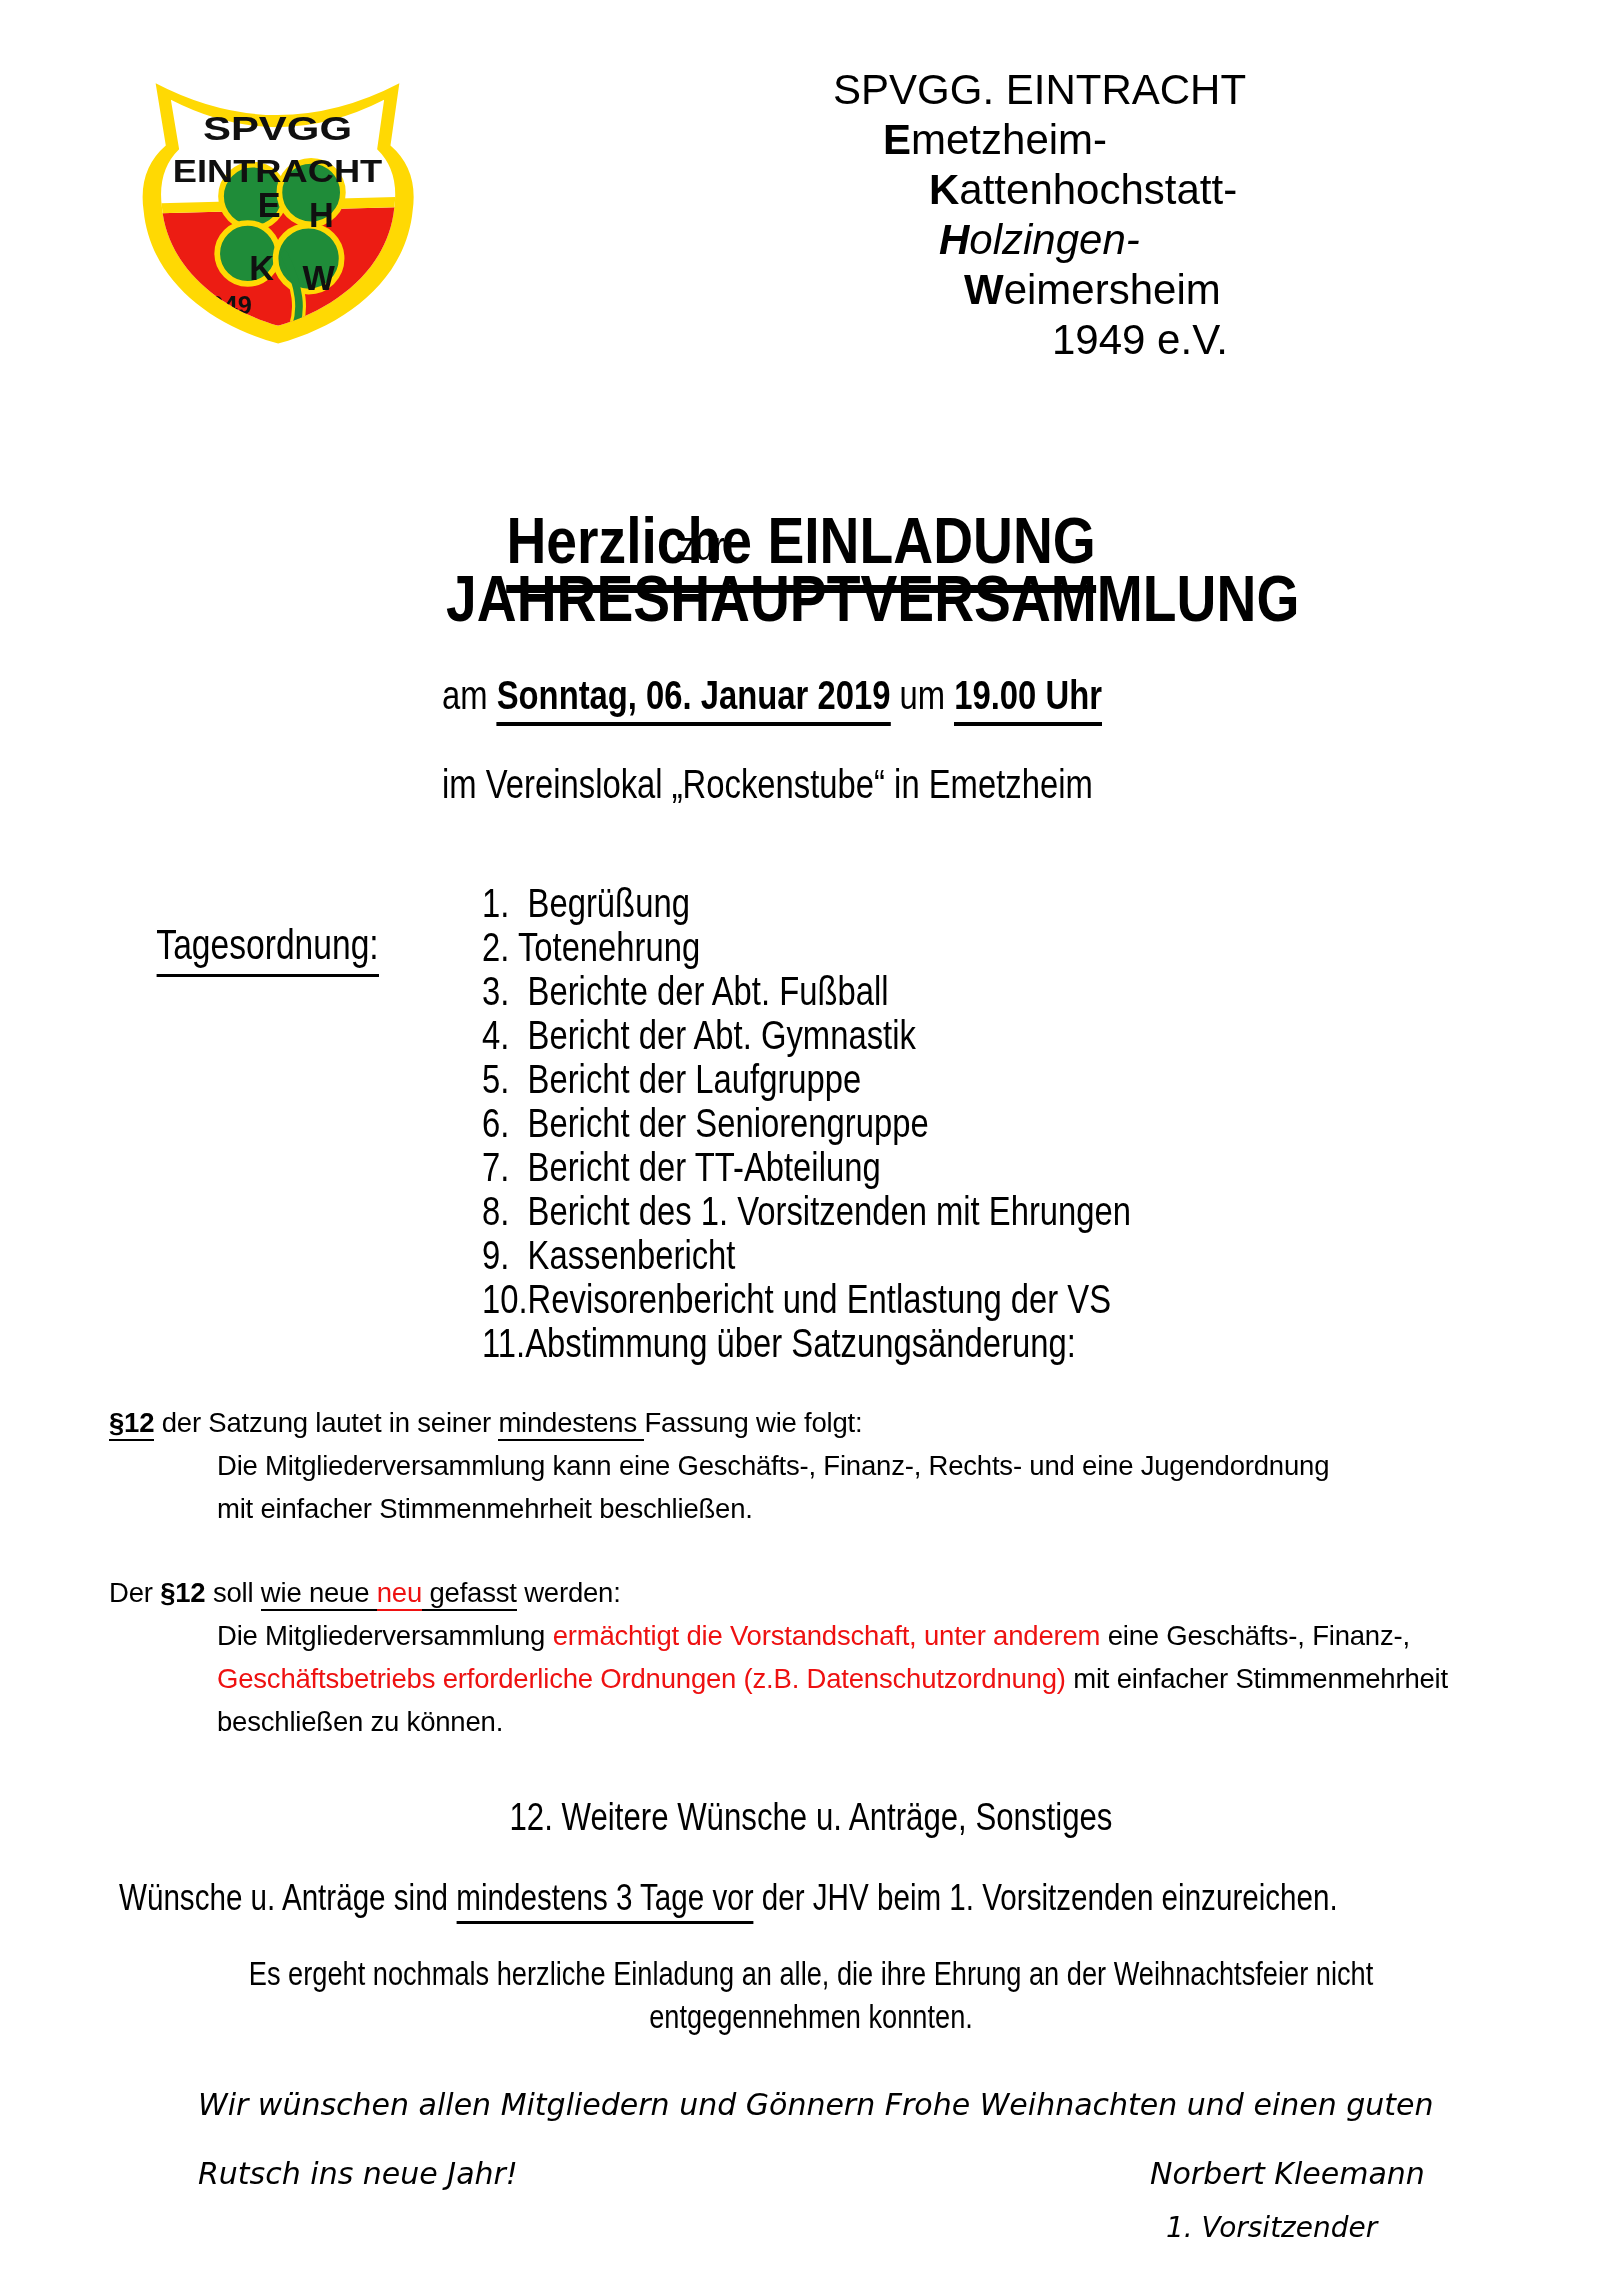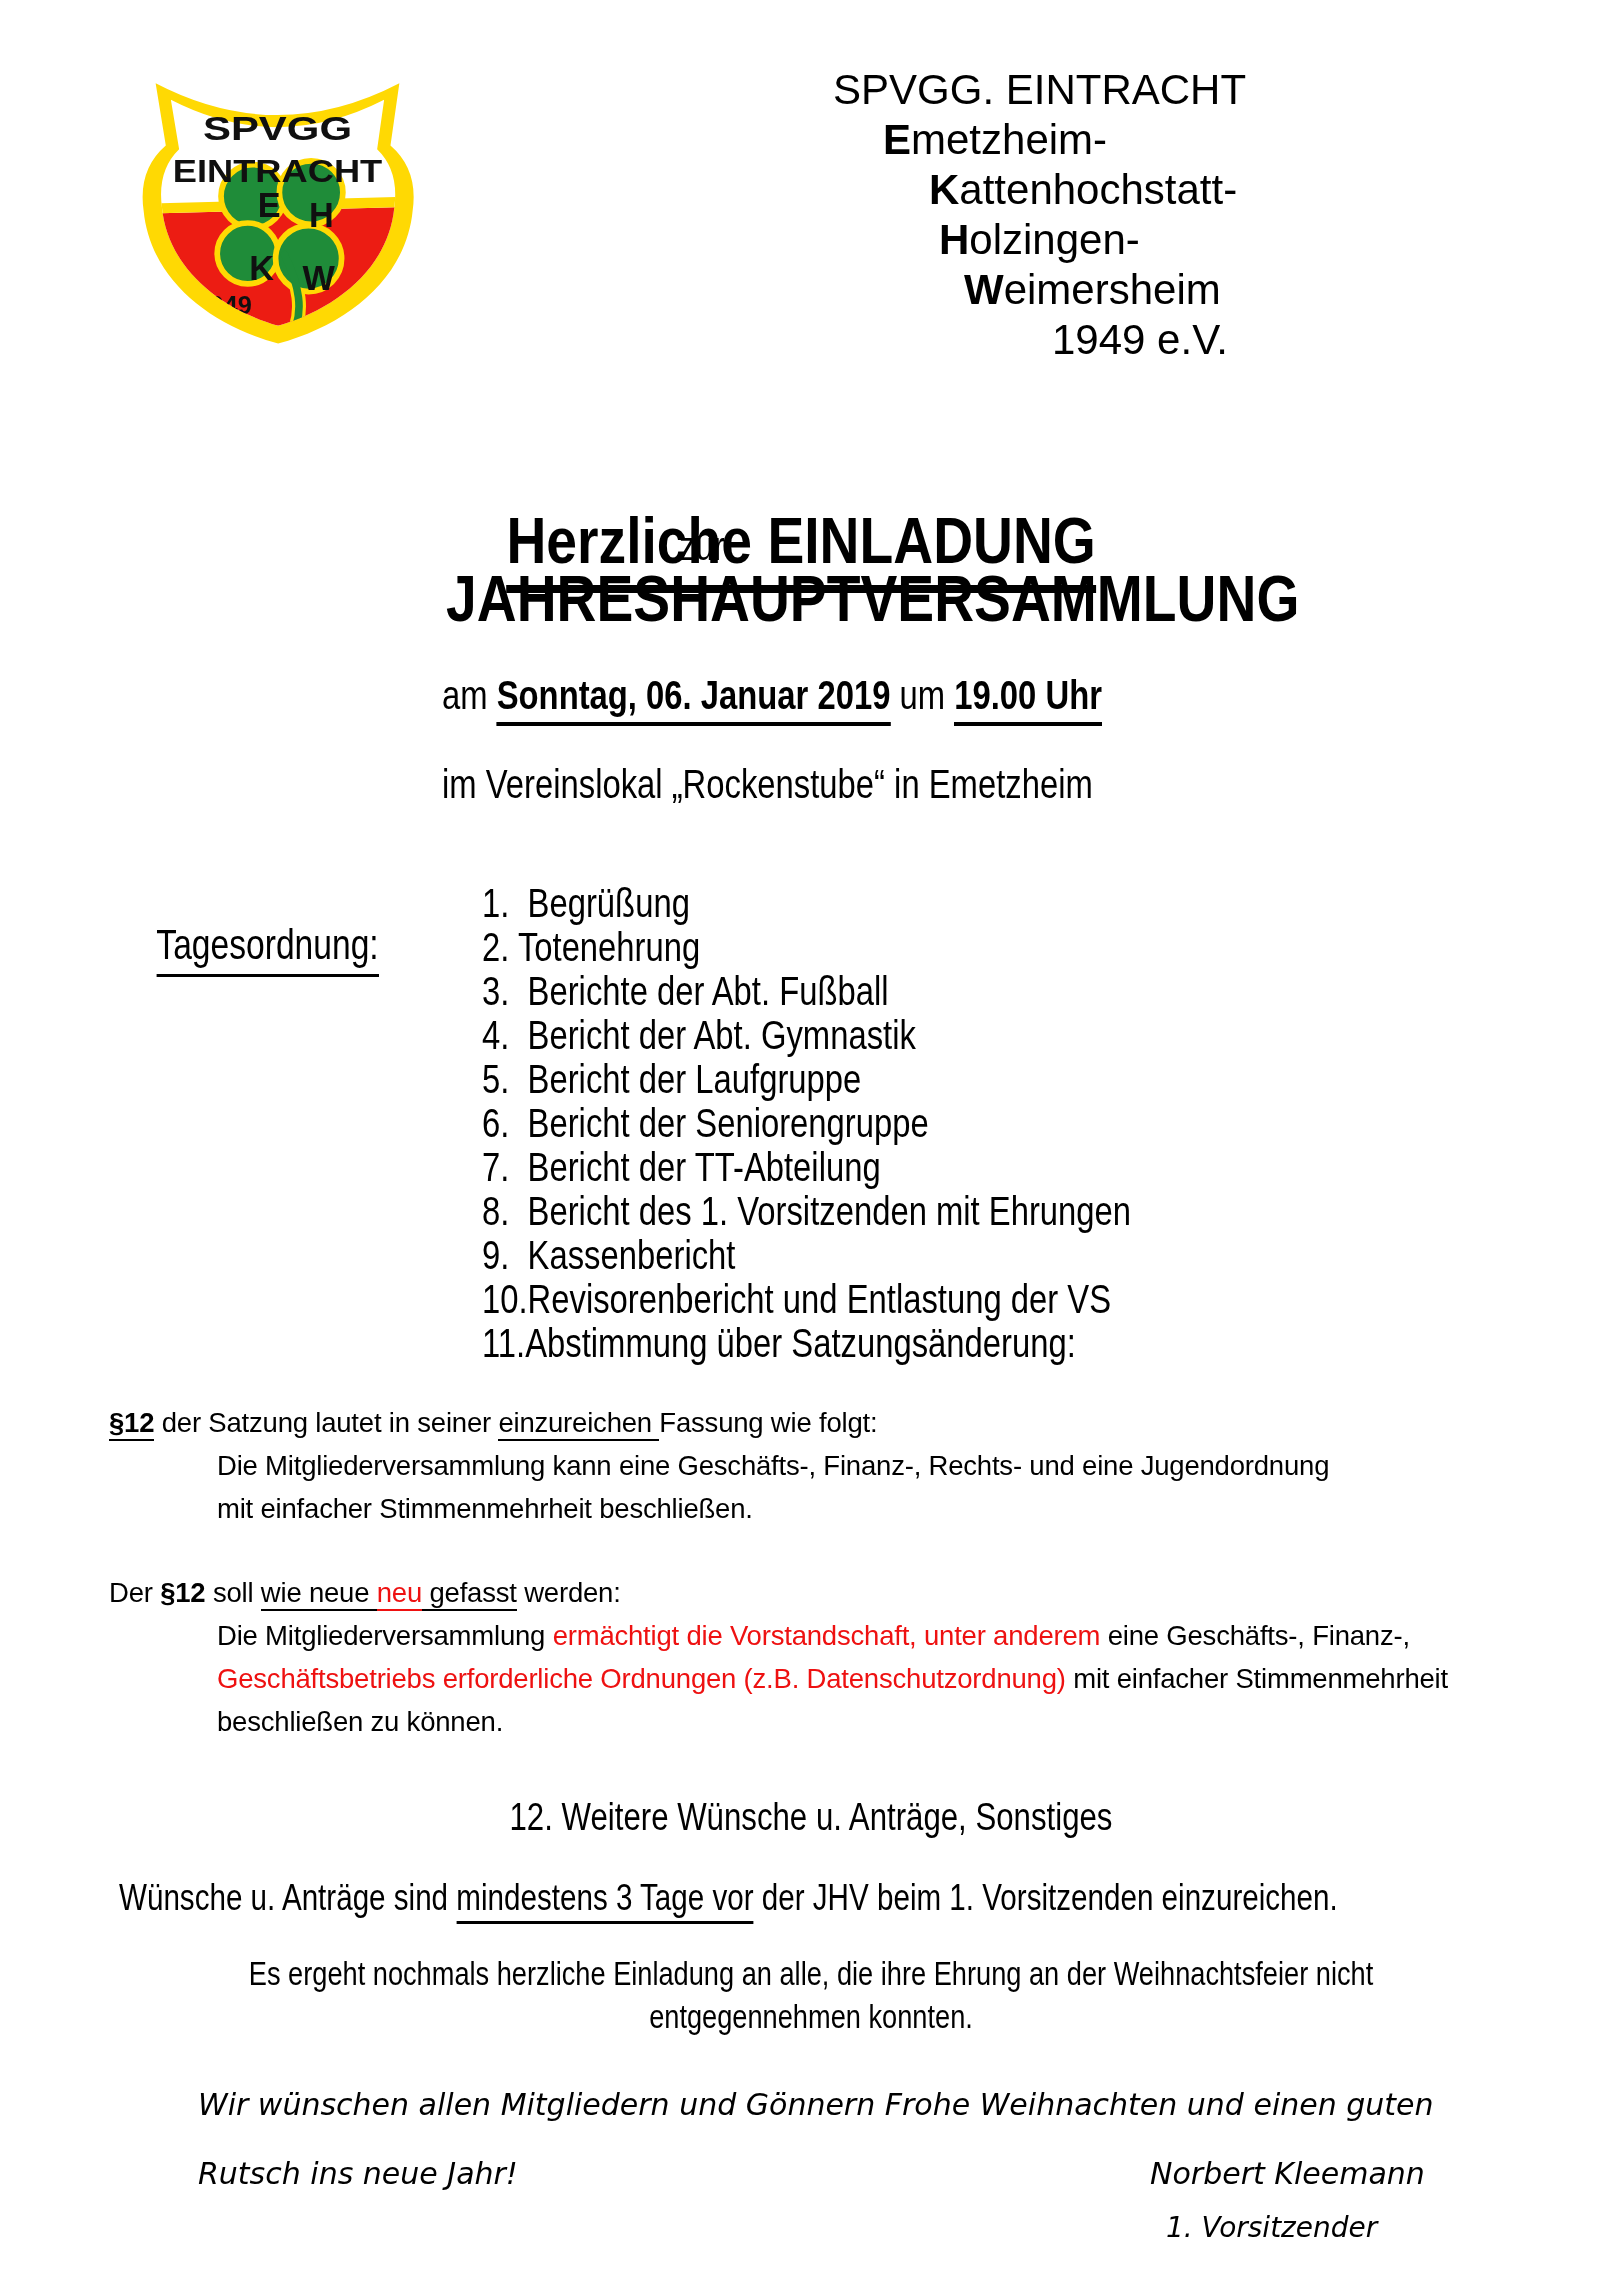--- a/index.html
+++ b/index.html
@@ -33,21 +33,21 @@
   .sv-leaf   { fill:var(--logo-green,#1f8c39); stroke:var(--logo-yellow,#ffd903); stroke-width:9; }
   .sv-stem-o { fill:none; stroke:var(--logo-yellow,#ffd903); stroke-width:22; stroke-linecap:round; }
   .sv-stem   { fill:none; stroke:var(--logo-green,#1f8c39); stroke-width:12; stroke-linecap:round; }
   .sv-text   { font-family:"Liberation Sans",sans-serif; font-weight:bold; fill:#101010; }
 
   
   .club-header { position:absolute; left:833px; top:65px; font-size:42px; line-height:50px; }
   .ch-line { white-space:pre; }
   .ch2 { padding-left:50px; }
   .ch3 { padding-left:96px; }
-  .ch4 { padding-left:106px; }
+  .ch4 { padding-left:106px;font-style:italic; }
   .ch5 { padding-left:131px; }
   .ch6 { padding-left:219px; }
 
   .title      { position:absolute; left:445px; top:428px;  font-size:65px; font-weight:bold; white-space:pre; }
   .zur        { position:absolute; left:679px; top:523px; font-size:41px; }
   .main-title { position:absolute; left:446px; top:561px;  font-size:65px; font-weight:bold; white-space:pre; }
   .date-line  { position:absolute; left:442px; top:672px; font-size:41px; }
   .venue      { position:absolute; left:442px; top:761px; font-size:41px; }
 
   .tago   { position:absolute; left:119px; top:873px; font-size:42px; white-space:pre; }
@@ -135,21 +135,21 @@
     <div class="ag">5.  Bericht der Laufgruppe</div>
     <div class="ag">6.  Bericht der Seniorengruppe</div>
     <div class="ag">7.  Bericht der TT-Abteilung</div>
     <div class="ag">8.  Bericht des 1. Vorsitzenden mit Ehrungen</div>
     <div class="ag">9.  Kassenbericht</div>
     <div class="ag">10.Revisorenbericht und Entlastung der VS</div>
     <div class="ag">11.Abstimmung über Satzungsänderung:</div>
   </div>
 
   <div class="para p1">
-    <div class="p-line"><span class="seg b u">§12</span><span class="seg"> der Satzung lautet in seiner </span><span class="seg u">einzureichen </span><span class="seg">Fassung wie folgt:</span></div>
+    <div class="p-line"><span class="seg b u">§12</span><span class="seg"> der Satzung lautet in seiner </span><span class="seg u">mindestens </span><span class="seg">Fassung wie folgt:</span></div>
     <div class="p-line ind"><span class="seg">Die Mitgliederversammlung kann eine Geschäfts-, Finanz-, Rechts- und eine Jugendordnung</span></div>
     <div class="p-line ind"><span class="seg">mit einfacher Stimmenmehrheit beschließen.</span></div>
   </div>
 
   <div class="para p2">
     <div class="p-line"><span class="seg">Der </span><span class="seg b">§12</span><span class="seg"> soll </span><span class="seg u">wie neue </span><span class="seg r u">neu</span><span class="seg u"> gefasst</span><span class="seg"> werden:</span></div>
     <div class="p-line ind"><span class="seg">Die Mitgliederversammlung </span><span class="seg r">ermächtigt die Vorstandschaft, unter anderem</span><span class="seg"> eine Geschäfts-, Finanz-,</span></div>
     <div class="p-line ind"><span class="seg r">Geschäftsbetriebs erforderliche Ordnungen (z.B. Datenschutzordnung)</span><span class="seg"> mit einfacher Stimmenmehrheit</span></div>
     <div class="p-line ind"><span class="seg">beschließen zu können.</span></div>
   </div>

